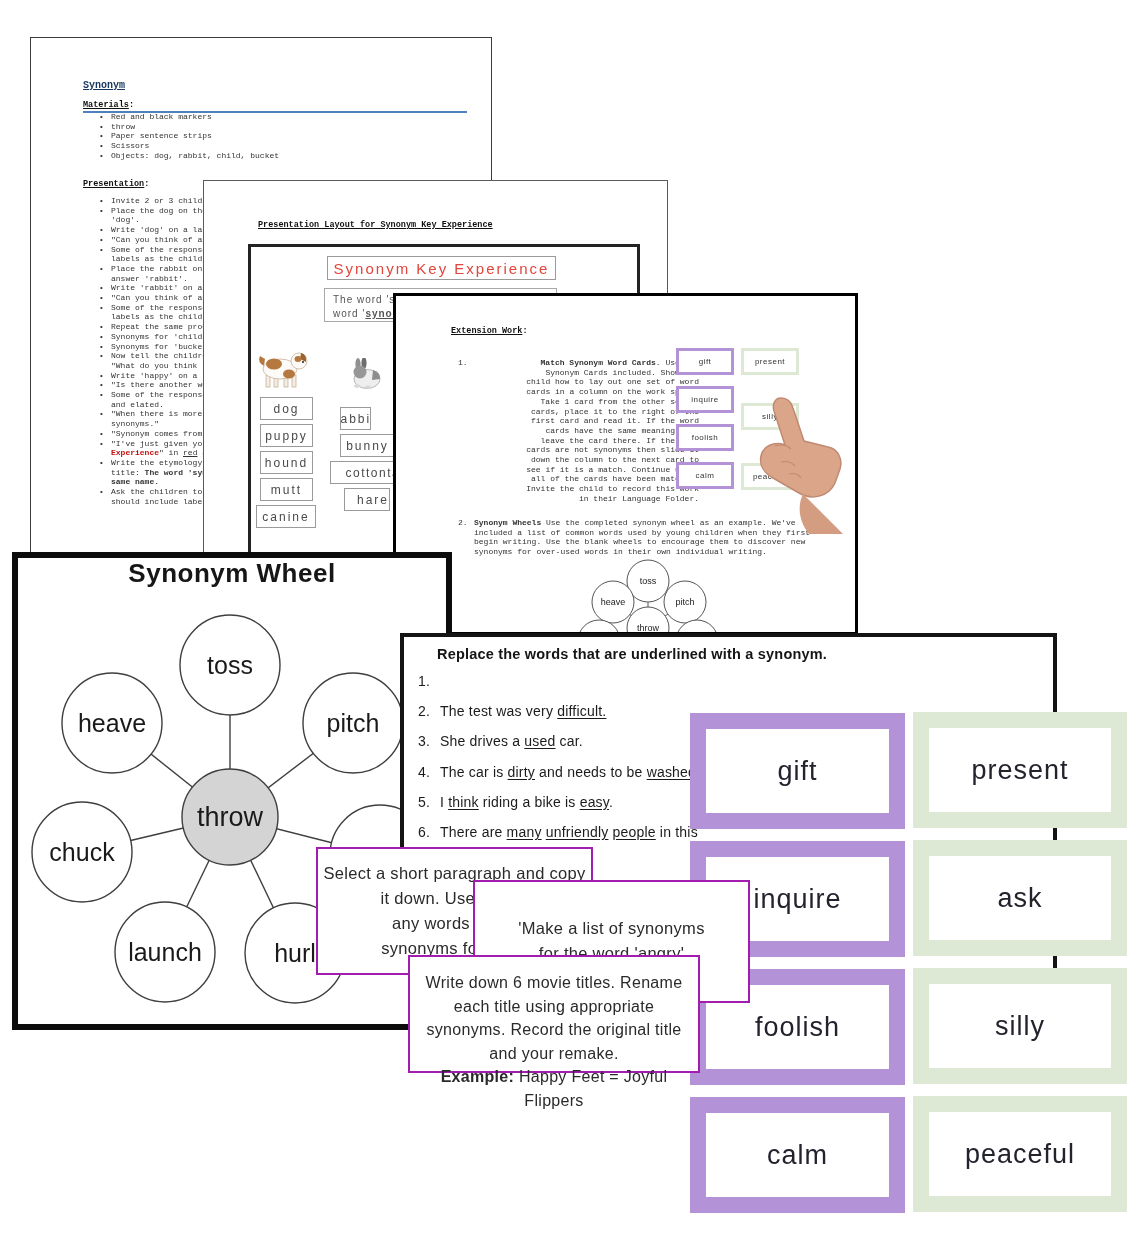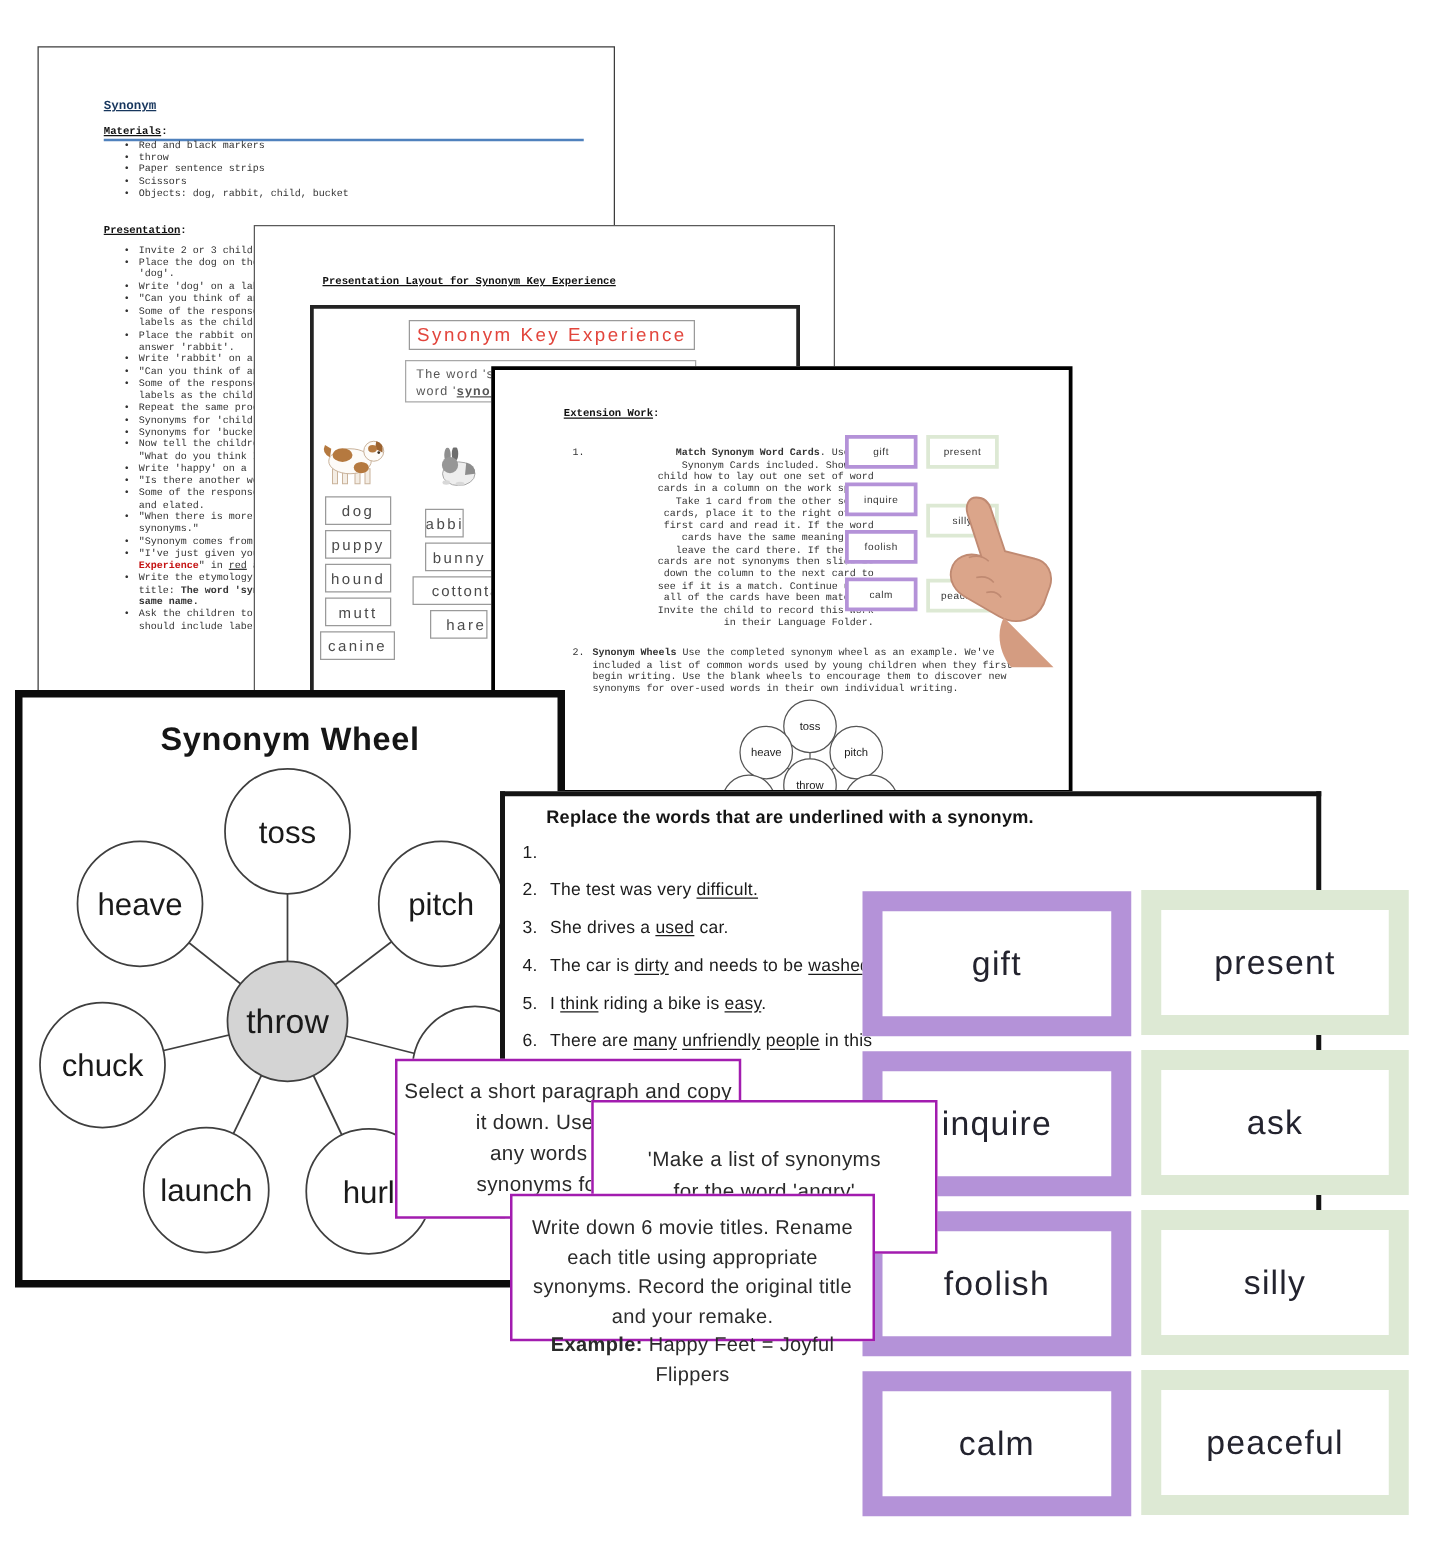--- a/index.html
+++ b/index.html
@@ -47,21 +47,21 @@
   .p3-h u, .doc-h u{text-underline-offset:1px;}
   .ext-num{position:absolute;font:8px var(--mono);color:#333;}
   .ext-txt{position:absolute;font:8px var(--mono);color:#333;line-height:9.7px;white-space:pre-line;}
   .minicol{position:absolute;display:flex;flex-direction:column;gap:11px;}
   .mini{width:58px;height:27px;background:#fff;display:flex;align-items:center;justify-content:center;
         font:8px var(--sans);letter-spacing:0.5px;color:#333;}
   .mini.p{border:3px solid #b492d8;}
   .mini.g{border:3px solid #dde9d4;position:absolute;}
   
   #wheelpage{left:12px;top:552px;width:440px;height:478px;border:6px solid #0c0c0c;z-index:4;}
-  .wp-title{position:absolute;left:0;top:18px;width:100%;text-align:center;
+  .wp-title{position:absolute;left:0;top:0;width:100%;text-align:center;
             font:600 26px var(--sans);color:#161616;letter-spacing:0.5px;}
   
   #worksheet{left:400px;top:633px;width:657px;height:342px;border:4px solid #141414;border-bottom:none;z-index:5;}
   .ws-title{position:absolute;left:33px;top:9px;font:bold 14.5px var(--sans);letter-spacing:0.2px;color:#151515;}
   .ws-rows{position:absolute;left:14px;top:36px;width:620px;}
   .ws-row{display:flex;height:30.2px;font:14px var(--sans);letter-spacing:0.2px;color:#1b1b1b;}
   .ws-num{width:22px;flex:none;}
   .ws-row u{text-underline-offset:2px;}
   
   .taskcard{position:absolute;background:#fff;border:2px solid #a21caf;text-align:center;

